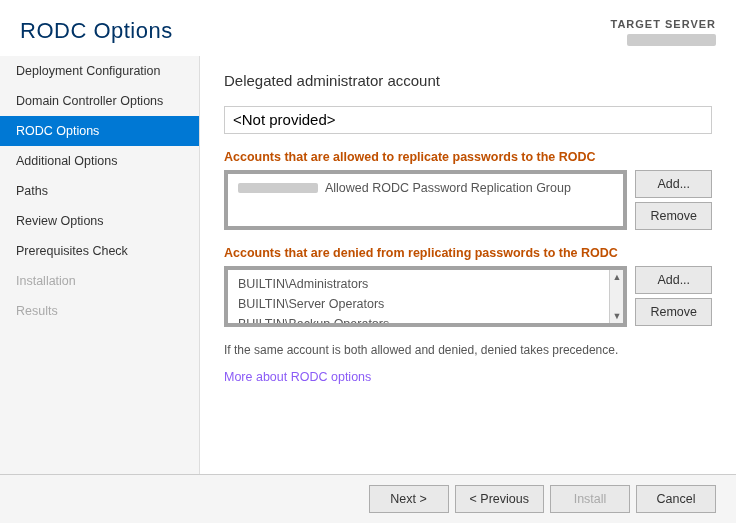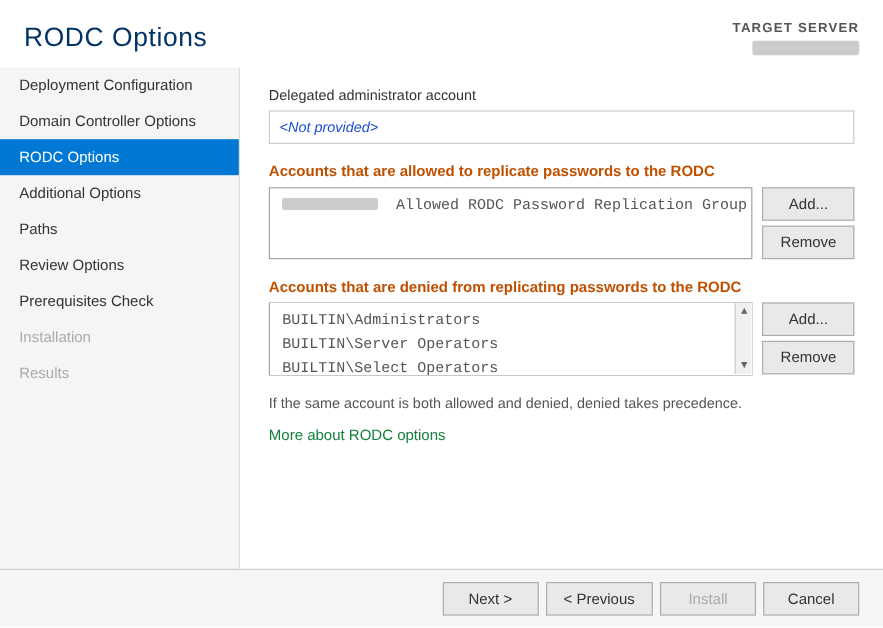--- a/index.html
+++ b/index.html
@@ -96,42 +96,41 @@
       font-size: 12.5px;
       font-weight: 600;
       margin-bottom: 6px;
     }
 
     .delegated-block {
       margin-bottom: 16px;
     }
 
     .delegated-sub-label {
-      font-size: 12px;
+      font-size: 15px;
       color: #333;
-      margin-bottom: 6px;
+      margin-bottom: 17px;
     }
 
     .delegated-row {
       display: flex;
       align-items: center;
       gap: 8px;
     }
 
     .delegated-value {
       flex: 1;
-      font-size: 12px;
-      color: #1d4ed8;
+      font-size: 15px;
+      color: #000000;
       border: 1px solid #ccc;
       padding: 4px 8px;
       background: #fff;
       height: 28px;
       display: flex;
       align-items: center;
-      font-style: italic;
     }
 
     .btn {
       border: 1px solid #adadad;
       background: #e9e9e9;
       padding: 4px 14px;
       font-size: 12.5px;
       cursor: pointer;
       color: #333;
       height: 28px;
@@ -151,27 +150,26 @@
     }
 
     .listbox-container {
       display: flex;
       align-items: flex-start;
       gap: 8px;
     }
 
     .listbox {
       flex: 1;
-      border: 1px solid #a3a3a3;
+      border: 4px solid #a3a3a3;
       background: #fff;
       min-height: 60px;
       padding: 4px;
       overflow-y: auto;
       position: relative;
-      font-family: Liberation Mono, monospace;
     }
 
     .listbox-item {
       padding: 3px 6px;
       font-size: 12.5px;
       color: #555;
       white-space: nowrap;
     }
 
     .listbox-buttons {
@@ -180,21 +178,21 @@
       gap: 4px;
     }
 
     .info-text {
       font-size: 12px;
       color: #555;
       margin-bottom: 12px;
     }
 
     .link {
-      color: #15803d;
+      color: #8b5cf6;
       text-decoration: none;
       font-size: 12.5px;
       cursor: pointer;
     }
 
     
     .footer {
       border-top: 1px solid #ccc;
       padding: 10px 20px;
       display: flex;
@@ -293,21 +291,21 @@
       </div>
     </div>
 
     
     <div class="listbox-row">
       <div class="section-label">Accounts that are denied from replicating passwords to the RODC</div>
       <div class="listbox-container">
         <div class="listbox" style="height:61px; position:relative; padding-right:14px;">
           <div class="listbox-item">BUILTIN\Administrators</div>
           <div class="listbox-item">BUILTIN\Server Operators</div>
-          <div class="listbox-item">BUILTIN\Select Operators</div>
+          <div class="listbox-item">BUILTIN\Backup Operators</div>
 
           <div style="position:absolute; right:0; top:0; bottom:0; width:14px; background:#f0f0f0; border-left:1px solid #ccc; display:flex; flex-direction:column; align-items:center; justify-content:space-between;">
             <span style="font-size:9px; color:#666; cursor:pointer; padding:2px;">▲</span>
             <span style="font-size:9px; color:#666; cursor:pointer; padding:2px;">▼</span>
           </div>
         </div>
         <div class="listbox-buttons">
           <button class="btn">Add...</button>
           <button class="btn">Remove</button>
         </div>

